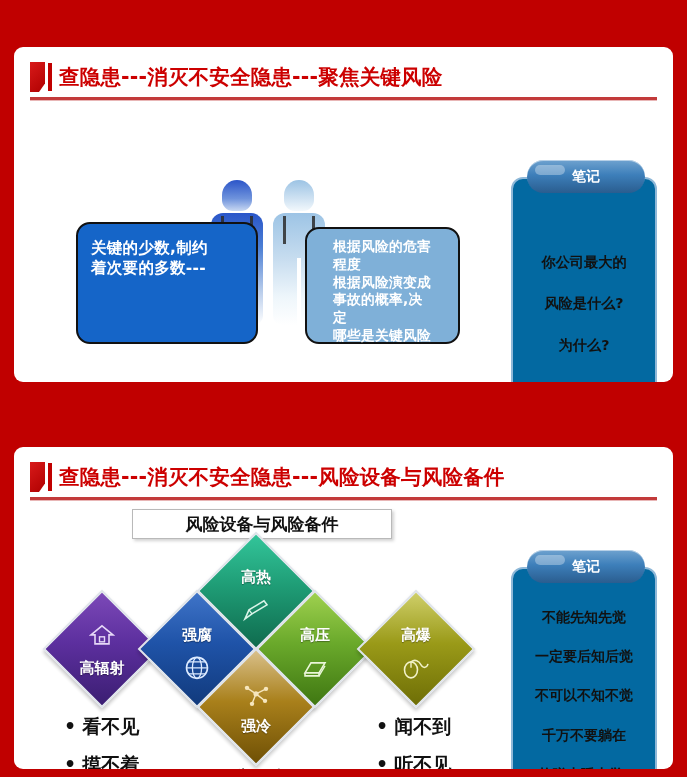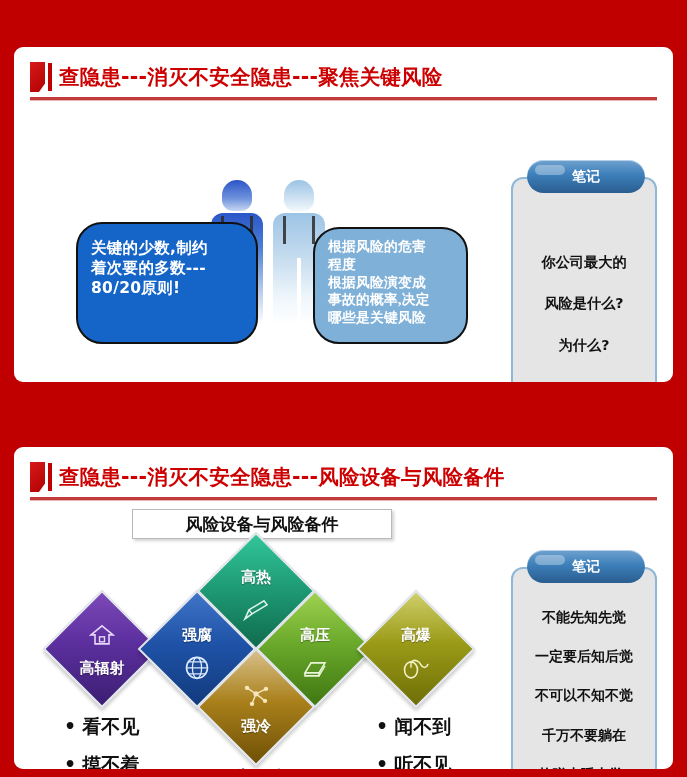--- a/index.html
+++ b/index.html
@@ -78,46 +78,45 @@
   #person-left { left: 0; }
   #person-left .head { background: linear-gradient(180deg,#2b55c8 0%, #6f93dc 60%, #c9d8f2 100%); }
   #person-left .body { background: linear-gradient(180deg,#2a56c9 0%, #4a7ed4 30%, #b9cdeb 70%, #ffffff 100%); }
   #person-right { left: 62px; }
   #person-right .head { background: linear-gradient(180deg,#9cc3e4 0%, #cfe2f2 60%, #f2f8fc 100%); }
   #person-right .body { background: linear-gradient(180deg,#9dc4e5 0%, #c6dcef 40%, #eef6fb 75%, #ffffff 100%); }
 
   .blue-box {
     position: absolute;
     border: 2px solid #111;
-    border-radius: 26px;
+    border-radius: 14px;
     color: #ffffff;
     font-weight: bold;
     line-height: 1.30;
     padding: 14px 13px;
     letter-spacing: .3px;
   }
   #box-key {
     left: 62px; top: 117px; width: 182px; height: 122px;
     background: #1565c8;
     font-size: 15.5px;
   }
   #box-basis {
-    left: 299px; top: 122px; width: 155px; height: 117px;
+    left: 291px; top: 122px; width: 155px; height: 117px;
     background: #7fb0d8;
     font-size: 13.7px;
-    padding: 9px 13px;
-    font-family: Liberation Serif, serif;
+    padding: 9px 26px;
   }
 
   
   .notes {
     position: absolute;
     border: 2px solid #8fb8d8;
     border-radius: 12px;
-    background: #e5e5e5;
+    background: #0369a1;
   }
   #notes-1 { left: 497px; top: 72px; width: 146px; height: 236px; }
   #notes-2 { left: 497px; top: 62px; width: 146px; height: 240px; }
   .notes-head {
     position: absolute; left: 14px; top: -19px; width: 118px; height: 33px;
     border-radius: 17px;
     background: linear-gradient(180deg,#6fa2cf 0%, #3d7fba 45%, #2a5d8f 100%);
     color: #fff; font-size: 14px; font-weight: bold;
     display: flex; align-items: center; justify-content: center;
     box-shadow: inset 0 1px 0 rgba(255,255,255,.5);
@@ -222,21 +221,20 @@
           <div class="body"></div>
           <div class="armL"></div>
           <div class="armR"></div>
           <div class="legsplit"></div>
         </div>
       </div>
 
       <div class="blue-box" id="box-key">
         <div>关键的少数,制约</div>
         <div>着次要的多数---</div>
-        <div>80/20原则!</div>
       </div>
 
       <div class="blue-box" id="box-basis">
         <div>根据风险的危害</div>
         <div>程度</div>
         <div>根据风险演变成</div>
         <div>事故的概率,决定</div>
         <div>哪些是关键风险</div>
       </div>
 

